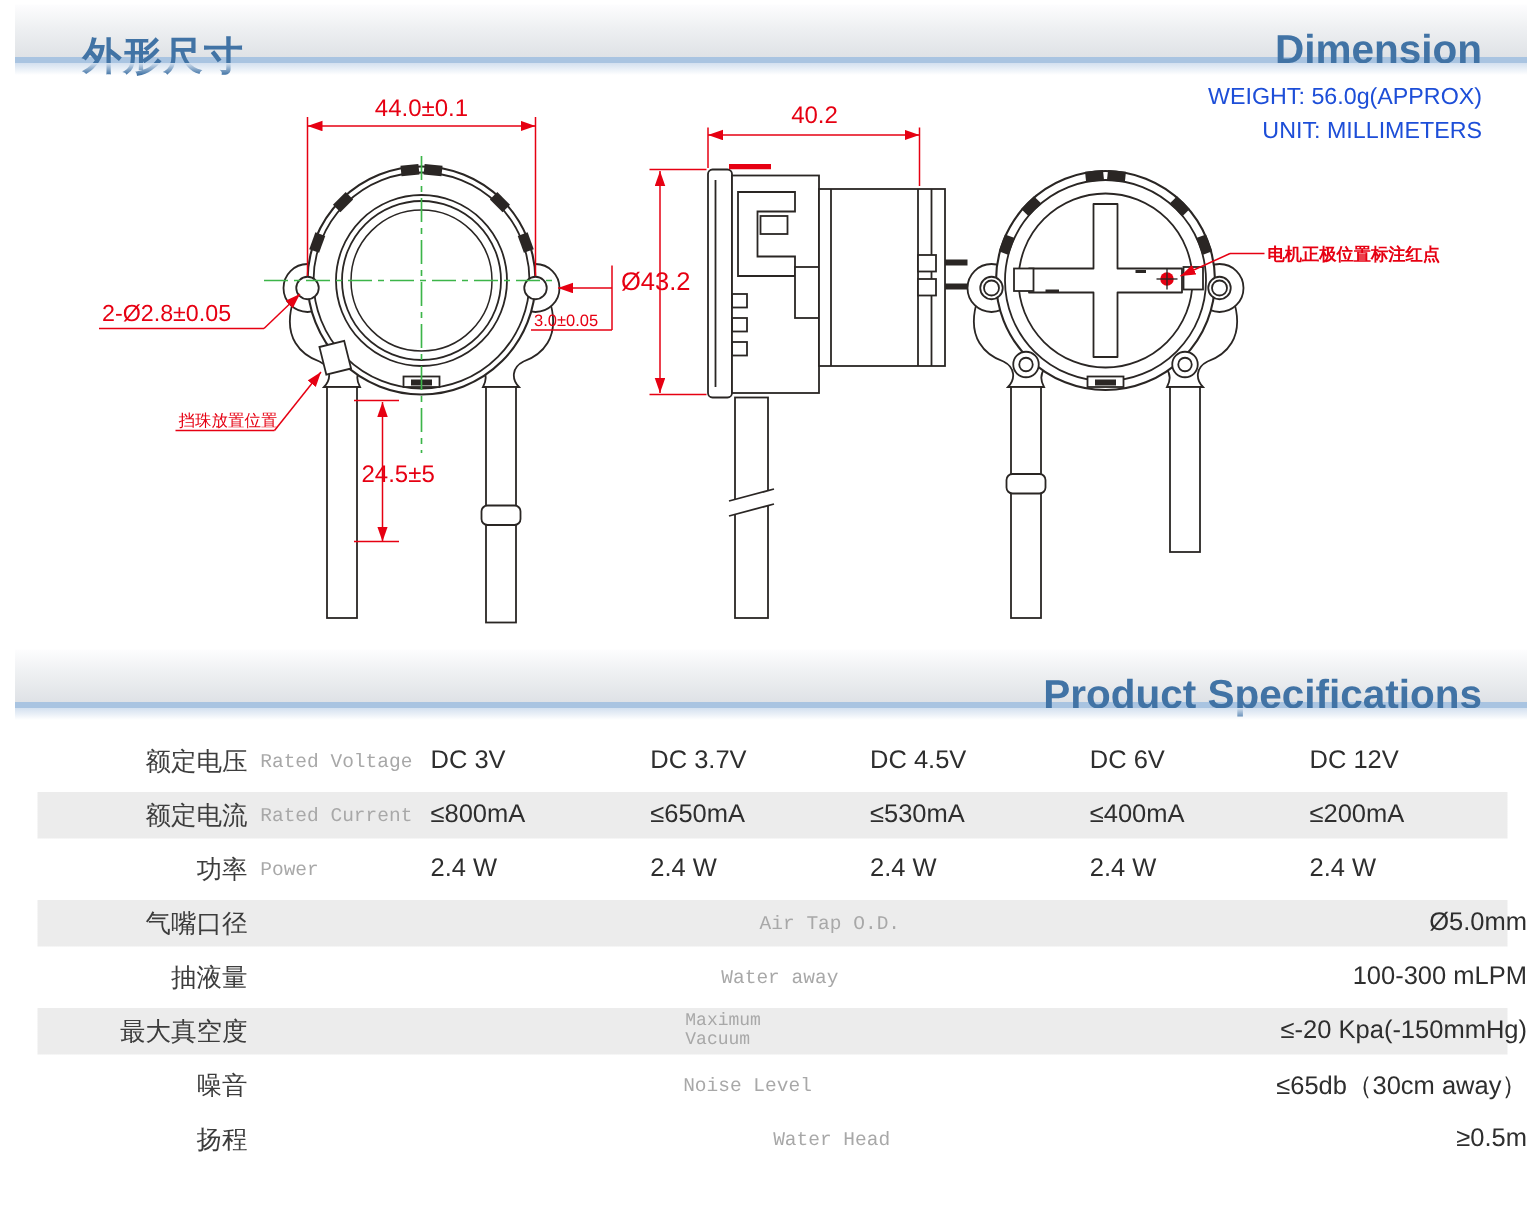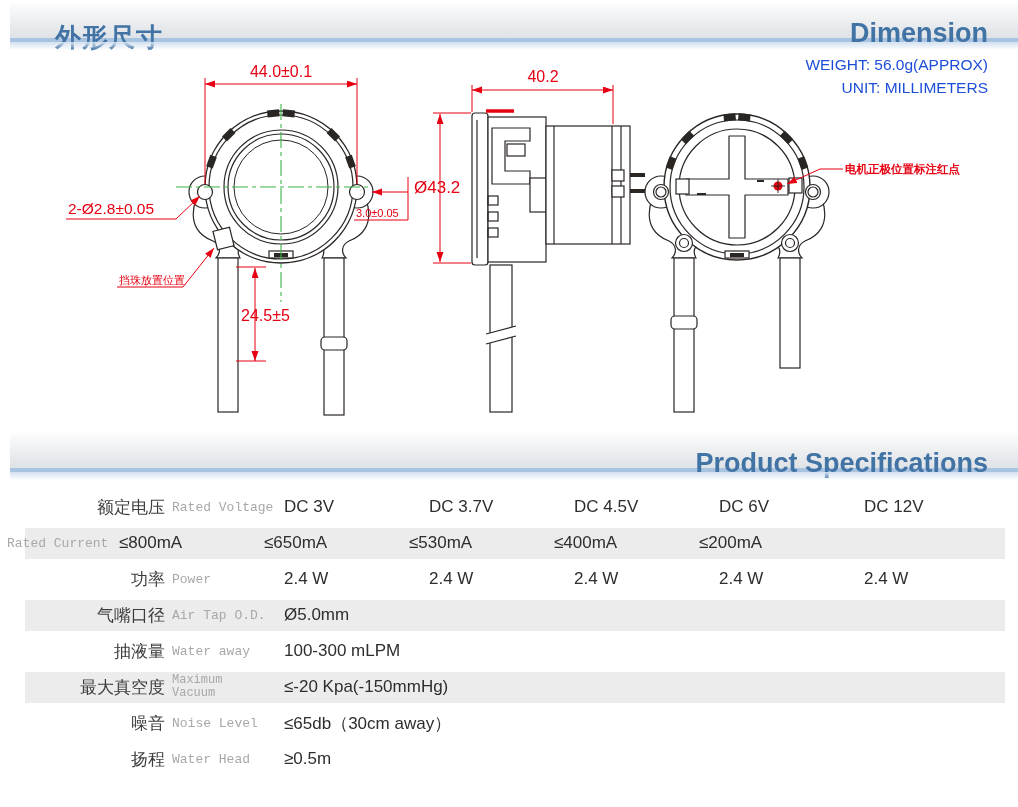--- a/index.html
+++ b/index.html
@@ -21,21 +21,21 @@
   
   .meta-note { position:absolute; top:53px; right:30px; text-align:right;
     font-size:15.5px; line-height:23px; color:#1d4ed8; }
 
   
   .drawing-svg { position:absolute; left:0; top:55px; }
   .drawing-svg text { font-family:"Liberation Sans", sans-serif; fill:#e60012; }
 
   
   .spec-table { position:absolute; left:0; top:489px; width:1018px; }
-  .spec-row { display:flex; align-items:center; height:36px; }
+  .spec-row { display:flex; align-items:center; height:36px;justify-content:space-between; }
   .spec-row.shaded { background:linear-gradient(#ececec,#ececec) no-repeat 25px center;
     background-size:980px 31px; }
   .cell-cn  { flex:none; width:165px; text-align:right; font-size:17px; color:#3d3d3d; }
   .cell-en  { flex:none; width:112px; margin-left:7px; font-size:13px; line-height:13px;
               color:#a8a8a8;font-family:Liberation Mono, monospace; }
   .cell-en.wrap { white-space:pre-line; font-size:12px; }
   .cell-val { flex:none; width:145px; font-size:17px; color:#2e2e2e; }
   .cell-val.single { width:auto; }
 </style>
 </head>
@@ -204,20 +204,21 @@
       <div class="spec-row">
         <div class="cell-cn">额定电压</div>
         <div class="cell-en">Rated Voltage</div>
         <div class="cell-val">DC 3V</div>
         <div class="cell-val">DC 3.7V</div>
         <div class="cell-val">DC 4.5V</div>
         <div class="cell-val">DC 6V</div>
         <div class="cell-val">DC 12V</div>
       </div>
       <div class="spec-row shaded">
+        <div class="cell-cn">额定电流</div>
         <div class="cell-en">Rated Current</div>
         <div class="cell-val">≤800mA</div>
         <div class="cell-val">≤650mA</div>
         <div class="cell-val">≤530mA</div>
         <div class="cell-val">≤400mA</div>
         <div class="cell-val">≤200mA</div>
       </div>
       <div class="spec-row">
         <div class="cell-cn">功率</div>
         <div class="cell-en">Power</div>

